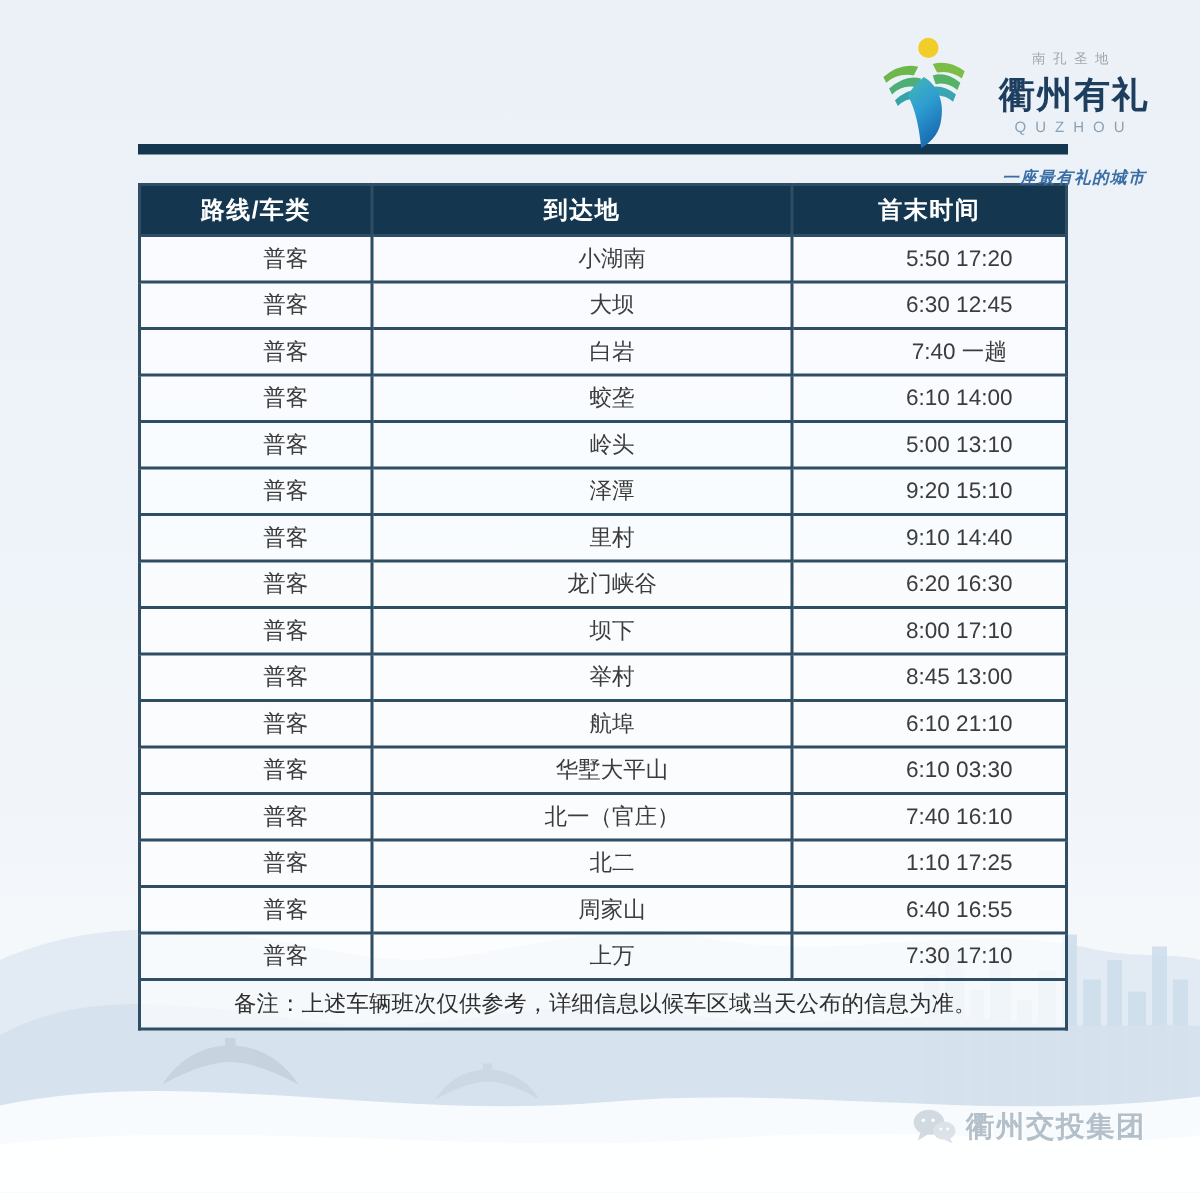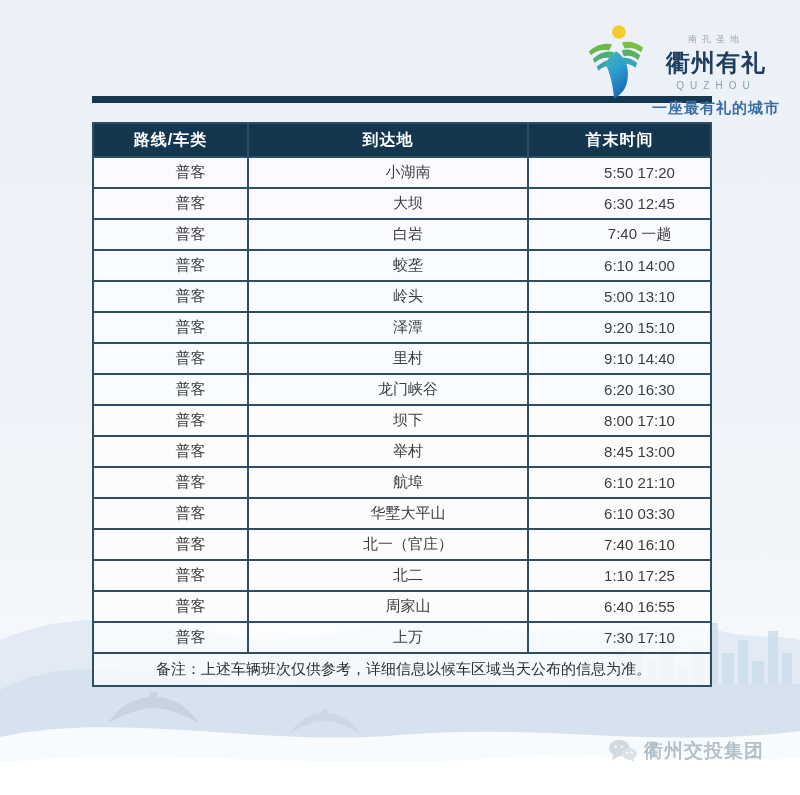--- a/index.html
+++ b/index.html
@@ -19,22 +19,22 @@
   .title-chevron { margin-left:14px; margin-top:18px; }
   .title-underline { position:absolute; left:92px; top:96px; width:620px; height:7px; background:#14374f; z-index:3; }
 
   
   .logo { position:absolute; left:581px; top:22px; width:200px; display:flex; z-index:3;justify-content:flex-end; }
   .logo-mark { width:62px; height:78px; flex:0 0 auto; }
   .logo-text { margin-left:4px; width:130px; text-align:center; }
   .logo-tagline { font-size:9px; color:#9fa8ae; letter-spacing:5px; margin-top:11px; }
   .logo-brand { font-size:24px; font-weight:bold; color:#1d3e5e; letter-spacing:1px; margin-top:1px; }
   .logo-en { font-size:10px; color:#8ba2b4; letter-spacing:6px; margin-top:1px; }
-  .logo-slogan { font-family:"DejaVu Serif","Liberation Serif",serif; font-weight:bold;
-                 font-size:15px; color:#3a6ea5; margin-top:8px; letter-spacing:1px; }
+  .logo-slogan { font-family:"DejaVu Serif","Liberation Serif",serif; font-style:italic; font-weight:bold;
+                 font-size:11px; color:#3a6ea5; margin-top:20px; letter-spacing:1px; }
 
   
   .table-wrap { position:absolute; left:92px; top:122px; width:618px; z-index:2; }
   table { width:100%; border-collapse:collapse; table-layout:fixed; }
   th {
     background:#14374f; color:#ffffff; font-size:16px; font-weight:bold;
     height:34px; border:2px solid #2f4d63; letter-spacing:1px;
   }
   td {
     background:rgba(253,254,255,0.78); color:#3c3c3c; font-size:15px;

